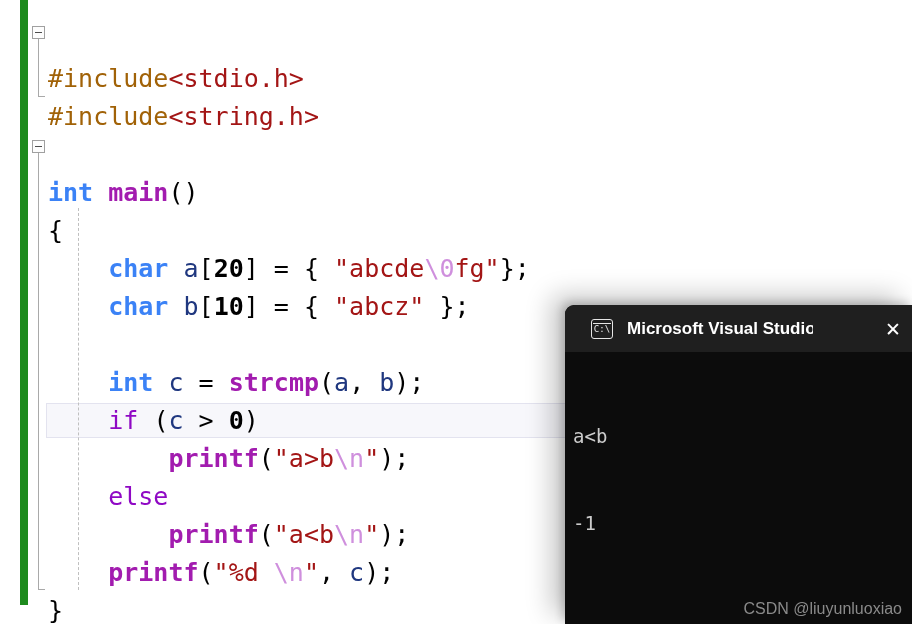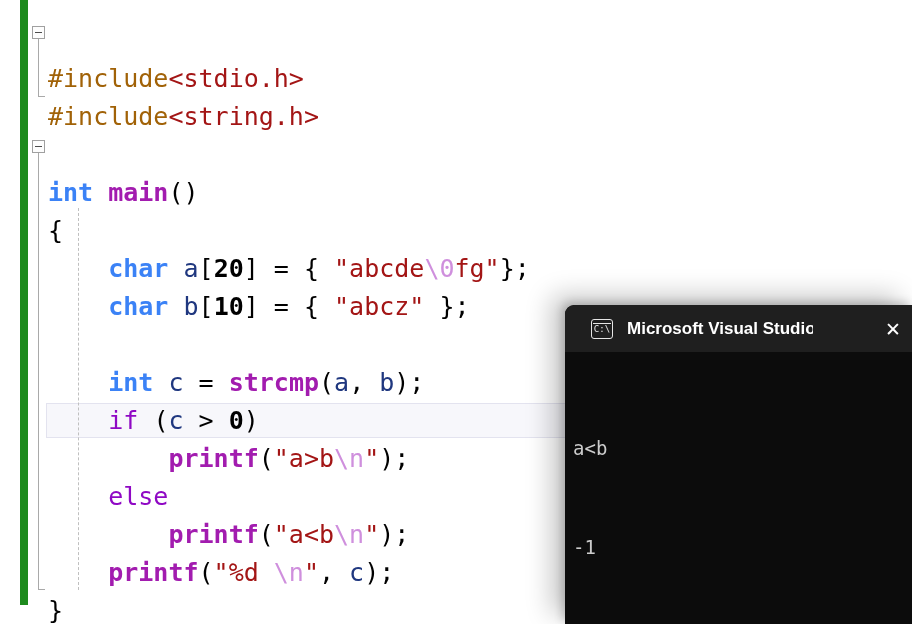--- a/index.html
+++ b/index.html
@@ -190,21 +190,21 @@
     background: #0c0c0c;
     padding: 12px 0 0 8px;
   }
   #console-output {
     font-family: "DejaVu Sans Mono", monospace;
     font-size: 19px;
     line-height: 29px;
     color: #cccccc;
     white-space: pre;
   }
-  .cline { display: block; height: 29px; margin-top: 12px; }
+  .cline { display: block; height: 29px; }
   #watermark {
     position: absolute;
     right: 10px;
     bottom: 18px;
     color: #8a8a8a;
     font-family: "Liberation Sans", sans-serif;
     font-size: 16px;
     white-space: nowrap;
   }
 </style>
@@ -247,14 +247,15 @@
   </div>
 
   <div id="console-body">
     <div id="console-output">
       <span class="cline">a&lt;b</span>
       <span class="cline">-1</span>
       <span class="cline">&nbsp;</span>
       
       
     </div>
+    <div id="watermark">CSDN @liuyunluoxiao</div>
   </div>
 </div>
 
 </body></html>

